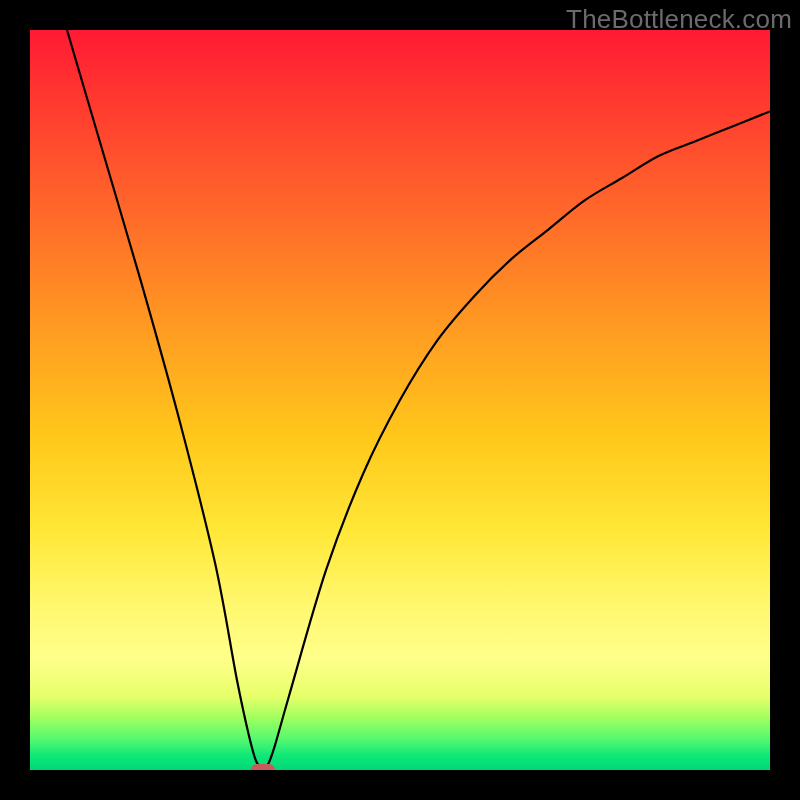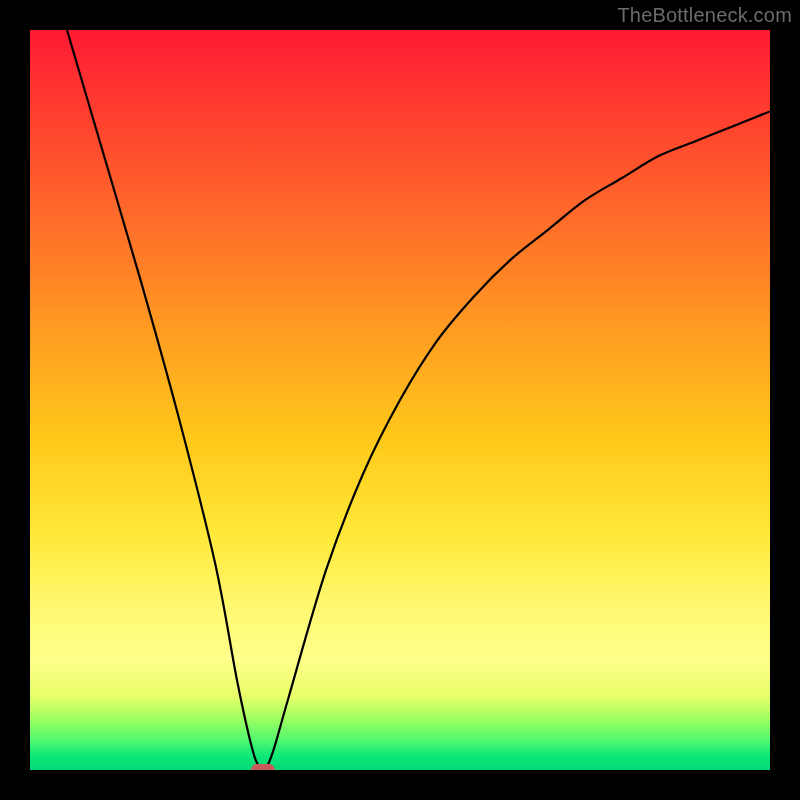--- a/index.html
+++ b/index.html
@@ -55,21 +55,21 @@
     height: 12px;
     border-radius: 6px;
     background: #c95a5a;
     transform: translate(-50%, -50%);
   }
   .watermark {
     position: absolute;
     top: 4px;
     right: 8px;
     color: #6b6b6b;
-    font-size: 20px;
+    font-size: 26px;
     font-weight: 500;
     letter-spacing: 0.2px;
     user-select: none;
     margin-left: 12px;
   }
 </style>
 </head>
 <body>
 
 <div class="frame">

